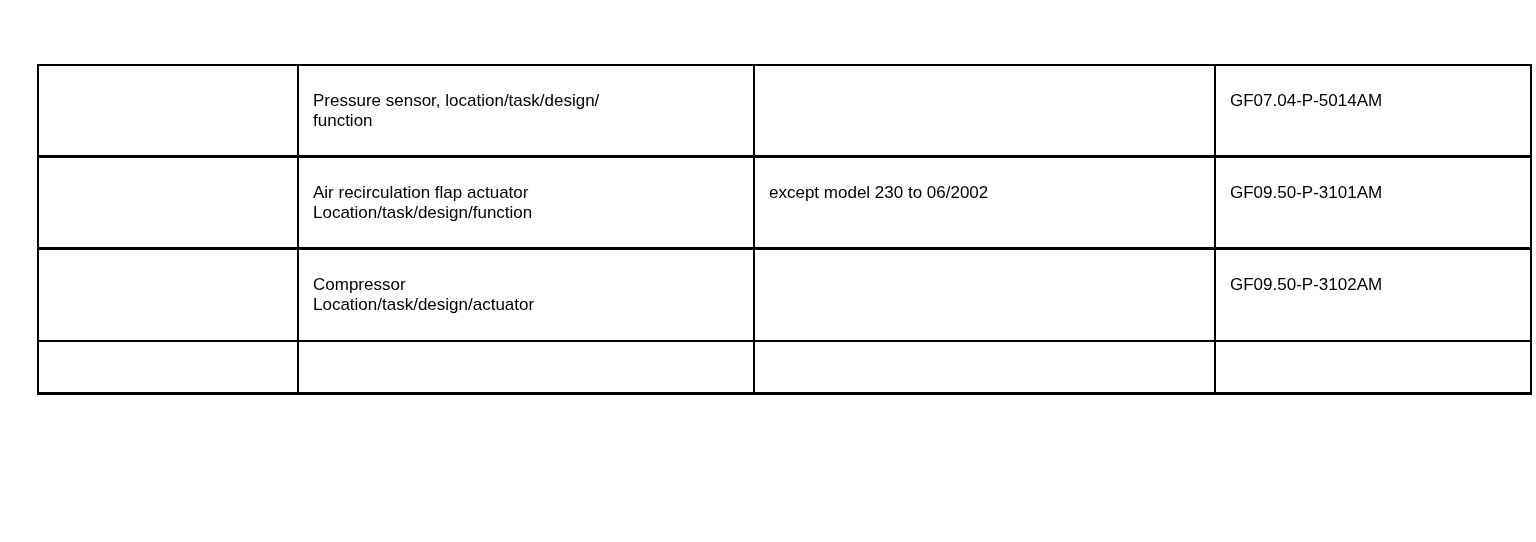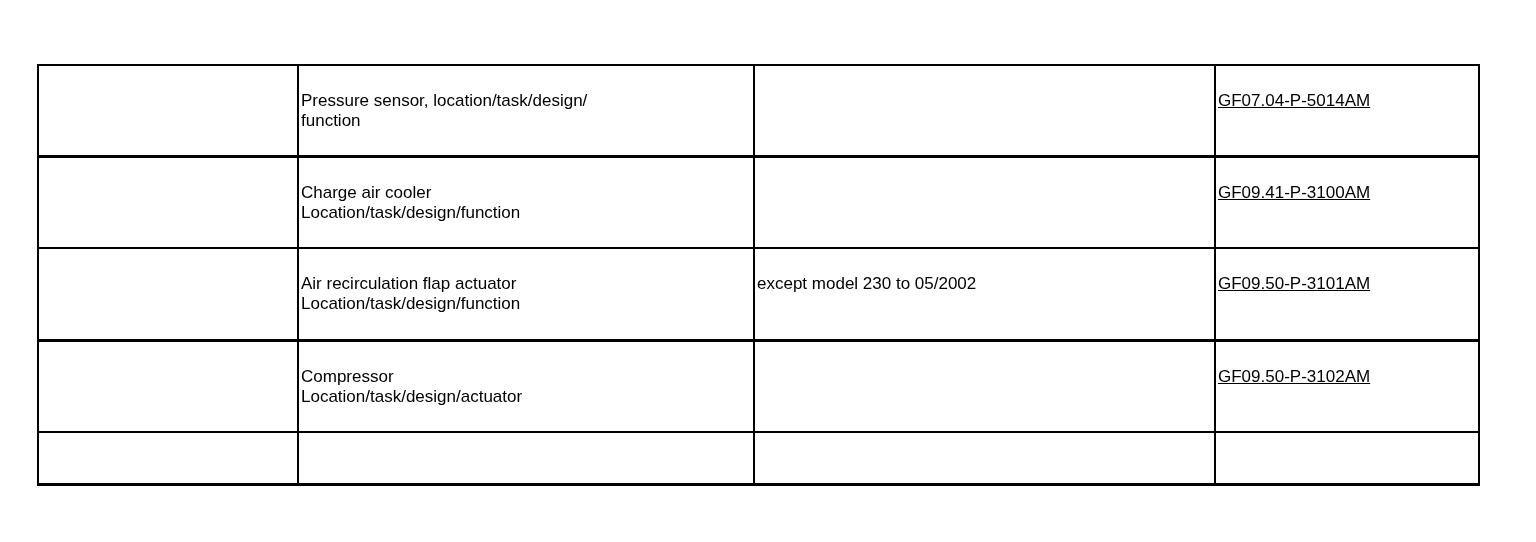--- a/index.html
+++ b/index.html
@@ -31,37 +31,37 @@
     left: 37px;
     top: 64px;
     width: 1441px;
     border-collapse: collapse;
     table-layout: fixed;
     background: #ffffff;
   }
 
   .doc-table td {
     border: 2px solid #000000;
-    padding: 5px 4px 4px 2px;
+    padding: 5px 4px 4px 14px;
     vertical-align: top;
     font-size: 17px;
     line-height: 1.18;
     font-family: "Liberation Sans", sans-serif;
     color: #000000;
     height: 53px;
     box-sizing: border-box;
     word-wrap: break-word;
     white-space: pre-line;
   }
 
   
   .col-marker  { width: 260px; }
   .col-subject { width: 456px; }
   .col-note    { width: 461px; }
-  .col-code    { width: 264px; text-decoration: underline; }
+  .col-code    { width: 316px; }
 
   
   .rule-heavy td { border-bottom-width: 3px; }
 
   .cell-text {
     display: block;
   }
 </style>
 </head>
 <body>
@@ -81,46 +81,31 @@
         </td>
         <td class="col-note">
           <span class="cell-text"></span>
         </td>
         <td class="col-code">
           <span class="cell-text">GF07.04-P-5014AM</span>
         </td>
       </tr>
 
 
-      <tr>
-        <td class="col-marker">
-          <span class="cell-text"></span>
-        </td>
-        <td class="col-subject">
-          <span class="cell-text">Charge air cooler
-Location/task/design/function</span>
-        </td>
-        <td class="col-note">
-          <span class="cell-text"></span>
-        </td>
-        <td class="col-code">
-          <span class="cell-text">GF09.41-P-3100AM</span>
-        </td>
-      </tr>
 
       <tr class="rule-heavy">
         <td class="col-marker">
           <span class="cell-text"></span>
         </td>
         <td class="col-subject">
           <span class="cell-text">Air recirculation flap actuator
 Location/task/design/function</span>
         </td>
         <td class="col-note">
-          <span class="cell-text">except model 230 to 05/2002</span>
+          <span class="cell-text">except model 230 to 06/2002</span>
         </td>
         <td class="col-code">
           <span class="cell-text">GF09.50-P-3101AM</span>
         </td>
       </tr>
 
       <tr>
         <td class="col-marker">
           <span class="cell-text"></span>
         </td>

